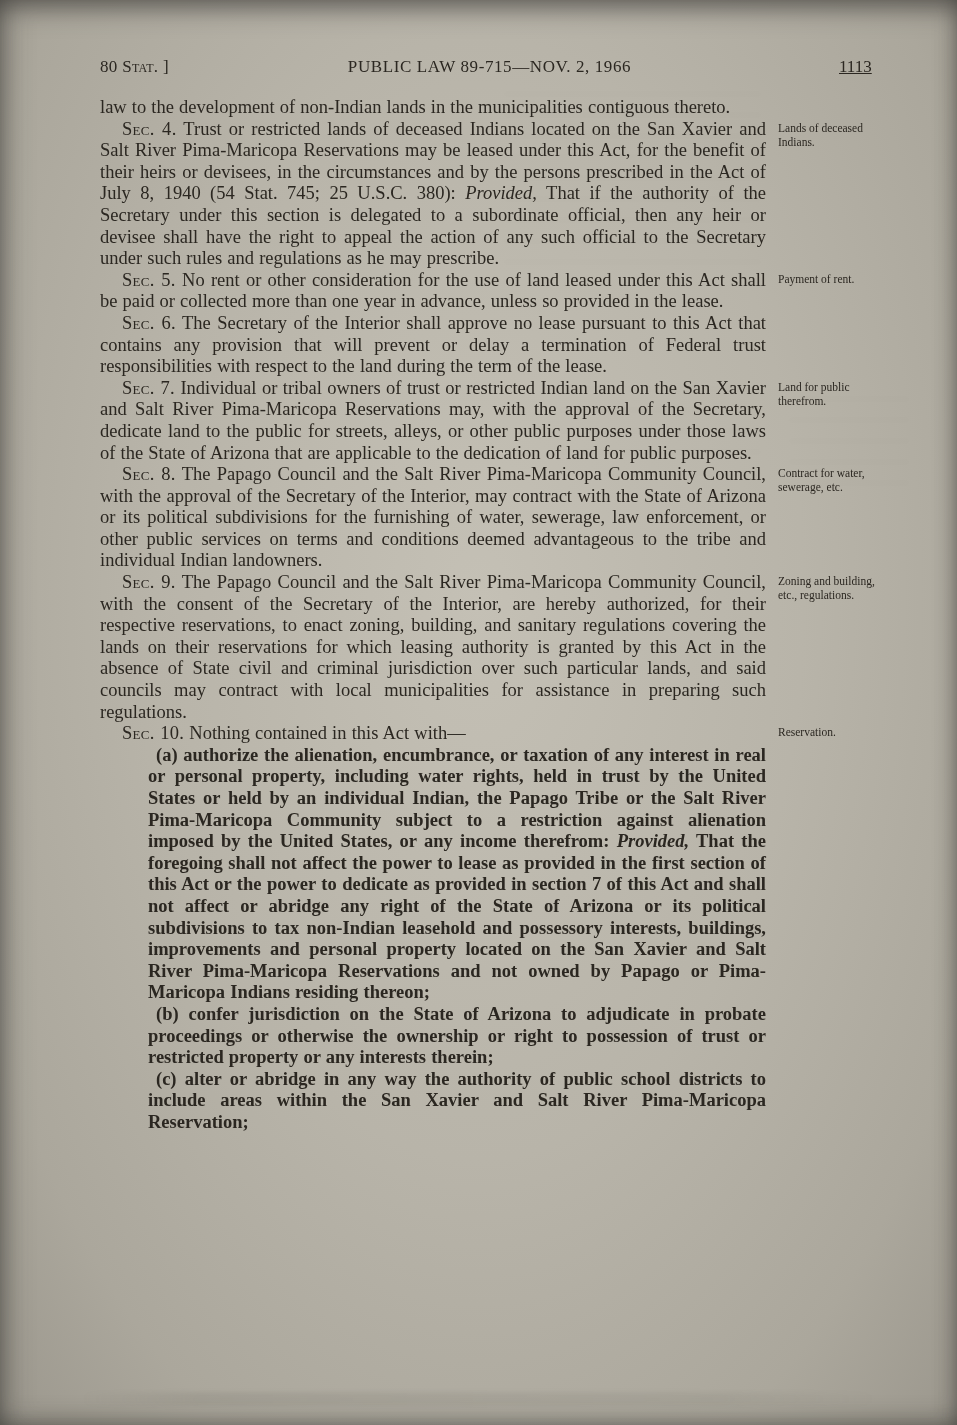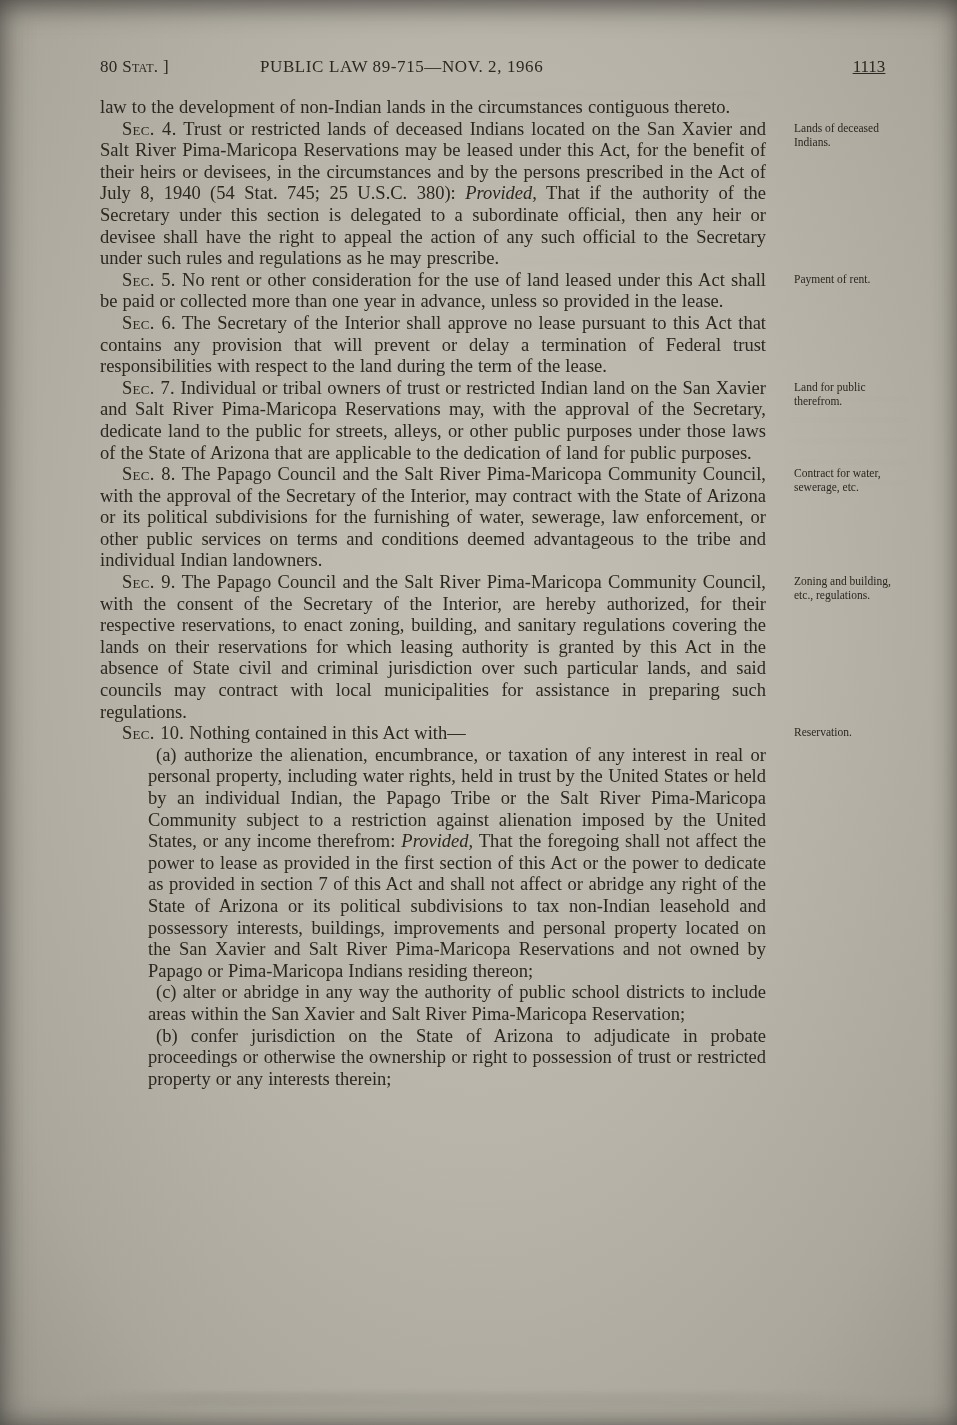--- a/index.html
+++ b/index.html
@@ -39,70 +39,69 @@
   .ghost-4 { left: 80px;  top: 1392px; width: 800px; height: 14px; opacity:.22;
              background: linear-gradient(90deg, transparent, rgba(80,78,72,.5) 15%, rgba(80,78,72,.35) 80%, transparent); }
 
   .header {
     position: absolute; z-index: 2;
     top: 57px; left: 100px; right: 58px;
     display: flex; align-items: baseline;
     font-size: 17px;
   }
   .h-left  { width: 160px; }
-  .h-center{ flex: 1; letter-spacing: .6px; padding-right: 120px; }
-  .h-right { width: 60px; text-align: center; text-decoration: underline; }
+  .h-center{ flex: 1; text-align: center; letter-spacing: .6px; padding-right: 120px; }
+  .h-right { width: 60px; text-align: left; text-decoration: underline; }
 
   .content {
     position: absolute; z-index: 2;
     top: 97px; left: 100px;
     width: 666px;
     font-size: 18.5px;
     line-height: 21.6px;
     text-align: justify;
     word-spacing: .5px;
   }
   .row  { position: relative; }
   .para { text-indent: 22px; }
   .noindent { text-indent: 0; }
-  .sub  { margin-left: 48px; text-indent: 8px; }
+  .sub  { margin-left: 48px; text-indent: 8px; font-weight: bold; }
   .sc   { font-variant: small-caps; letter-spacing: .3px; }
   .it   { font-style: italic; }
 
   .note {
     position: absolute;
     left: 678px; top: 2px;
     width: 110px;
     font-size: 11.5px;
     line-height: 14px;
     text-align: left;
     text-indent: 0;
     word-spacing: normal;
-    margin-left: 16px;
   }
 </style>
 </head>
 <body>
 
 <div class="page">
 
   <div class="ghost ghost-1"></div>
   <div class="ghost ghost-2"></div>
   <div class="ghost ghost-3"></div>
   <div class="ghost ghost-4"></div>
 
   <div class="header">
     <span class="h-left sc">80 Stat. ]</span>
     <span class="h-center">PUBLIC LAW 89-715—NOV. 2, 1966</span>
     <span class="h-right">1113</span>
   </div>
 
   <div class="content">
 
-    <p class="para noindent">law to the development of non-Indian lands in the circumstances contiguous thereto.</p>
+    <p class="para noindent">law to the development of non-Indian lands in the municipalities contiguous thereto.</p>
 
     <div class="row">
       <p class="para"><span class="sc">Sec. 4.</span><span> Trust or restricted lands of deceased Indians located on the San Xavier and Salt River Pima-Maricopa Reservations may be leased under this Act, for the benefit of their heirs or devisees, in the circumstances and by the persons prescribed in the Act of July 8, 1940 (54 Stat. 745; 25 U.S.C. 380): </span><span class="it">Provided,</span><span> That if the authority of the Secretary under this section is delegated to a subordinate official, then any heir or devisee shall have the right to appeal the action of any such official to the Secretary under such rules and regulations as he may prescribe.</span></p>
       <div class="note">Lands of deceased Indians.</div>
     </div>
 
     <div class="row">
       <p class="para"><span class="sc">Sec. 5.</span><span> No rent or other consideration for the use of land leased under this Act shall be paid or collected more than one year in advance, unless so provided in the lease.</span></p>
       <div class="note">Payment of rent.</div>
     </div>
@@ -129,21 +128,21 @@
     <div class="row">
       <p class="para"><span class="sc">Sec. 10.</span><span> Nothing contained in this Act with—</span></p>
       <div class="note">Reservation.</div>
     </div>
 
     <div class="row">
       <p class="para sub"><span>(a) authorize the alienation, encumbrance, or taxation of any interest in real or personal property, including water rights, held in trust by the United States or held by an individual Indian, the Papago Tribe or the Salt River Pima-Maricopa Community subject to a restriction against alienation imposed by the United States, or any income therefrom: </span><span class="it">Provided,</span><span> That the foregoing shall not affect the power to lease as provided in the first section of this Act or the power to dedicate as provided in section 7 of this Act and shall not affect or abridge any right of the State of Arizona or its political subdivisions to tax non-Indian leasehold and possessory interests, buildings, improvements and personal property located on the San Xavier and Salt River Pima-Maricopa Reservations and not owned by Papago or Pima-Maricopa Indians residing thereon;</span></p>
     </div>
 
     <div class="row">
-      <p class="para sub">(c) alter or abridge in any way the authority of public school districts to include areas within the San Xavier and Salt River Pima-Maricopa Reservation;</p>
+      <p class="para sub">(b) confer jurisdiction on the State of Arizona to adjudicate in probate proceedings or otherwise the ownership or right to possession of trust or restricted property or any interests therein;</p>
     </div>
 
     <div class="row">
-      <p class="para sub">(b) confer jurisdiction on the State of Arizona to adjudicate in probate proceedings or otherwise the ownership or right to possession of trust or restricted property or any interests therein;</p>
+      <p class="para sub">(c) alter or abridge in any way the authority of public school districts to include areas within the San Xavier and Salt River Pima-Maricopa Reservation;</p>
     </div>
 
   </div>
 </div>
 
 </body></html>

